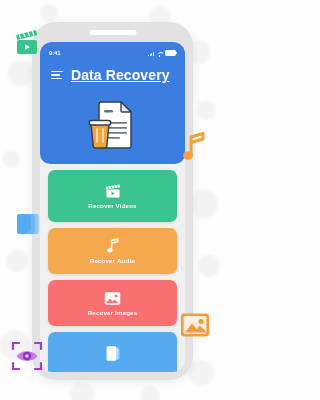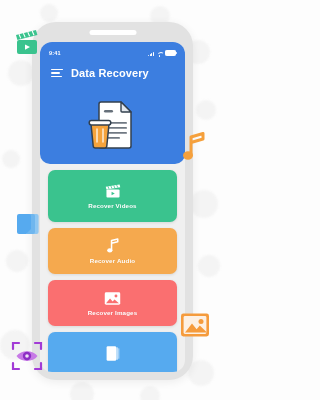--- a/index.html
+++ b/index.html
@@ -63,21 +63,21 @@
     content:"";position:absolute;right:-2px;top:1px;width:1px;height:2px;
     background:#fff;border-radius:0 1px 1px 0;
   }
 
   .appbar{display:flex;align-items:center;gap:8px;padding:8px 0 0 11px;}
   .menu-icon{display:flex;flex-direction:column;gap:2px;width:12px;}
   .menu-icon span{display:block;height:1.6px;background:#fff;border-radius:1px;}
   .menu-icon span:nth-child(1){width:12px}
   .menu-icon span:nth-child(2){width:9px}
   .menu-icon span:nth-child(3){width:11px}
-  .appbar-title{color:#fff;font-size:11px;font-weight:bold;letter-spacing:.1px;}
+  .appbar-title{color:#fff;font-size:14px;font-weight:bold;letter-spacing:.1px;text-decoration:underline;}
 
   .hero{
     position:absolute;left:0;right:0;top:44px;bottom:0;
     display:flex;align-items:center;justify-content:center;
   }
 
   
   .cards{padding:6px 8px 0 8px;display:flex;flex-direction:column;gap:6px;flex:1;}
   .card{
     border-radius:7px;display:flex;flex-direction:column;

